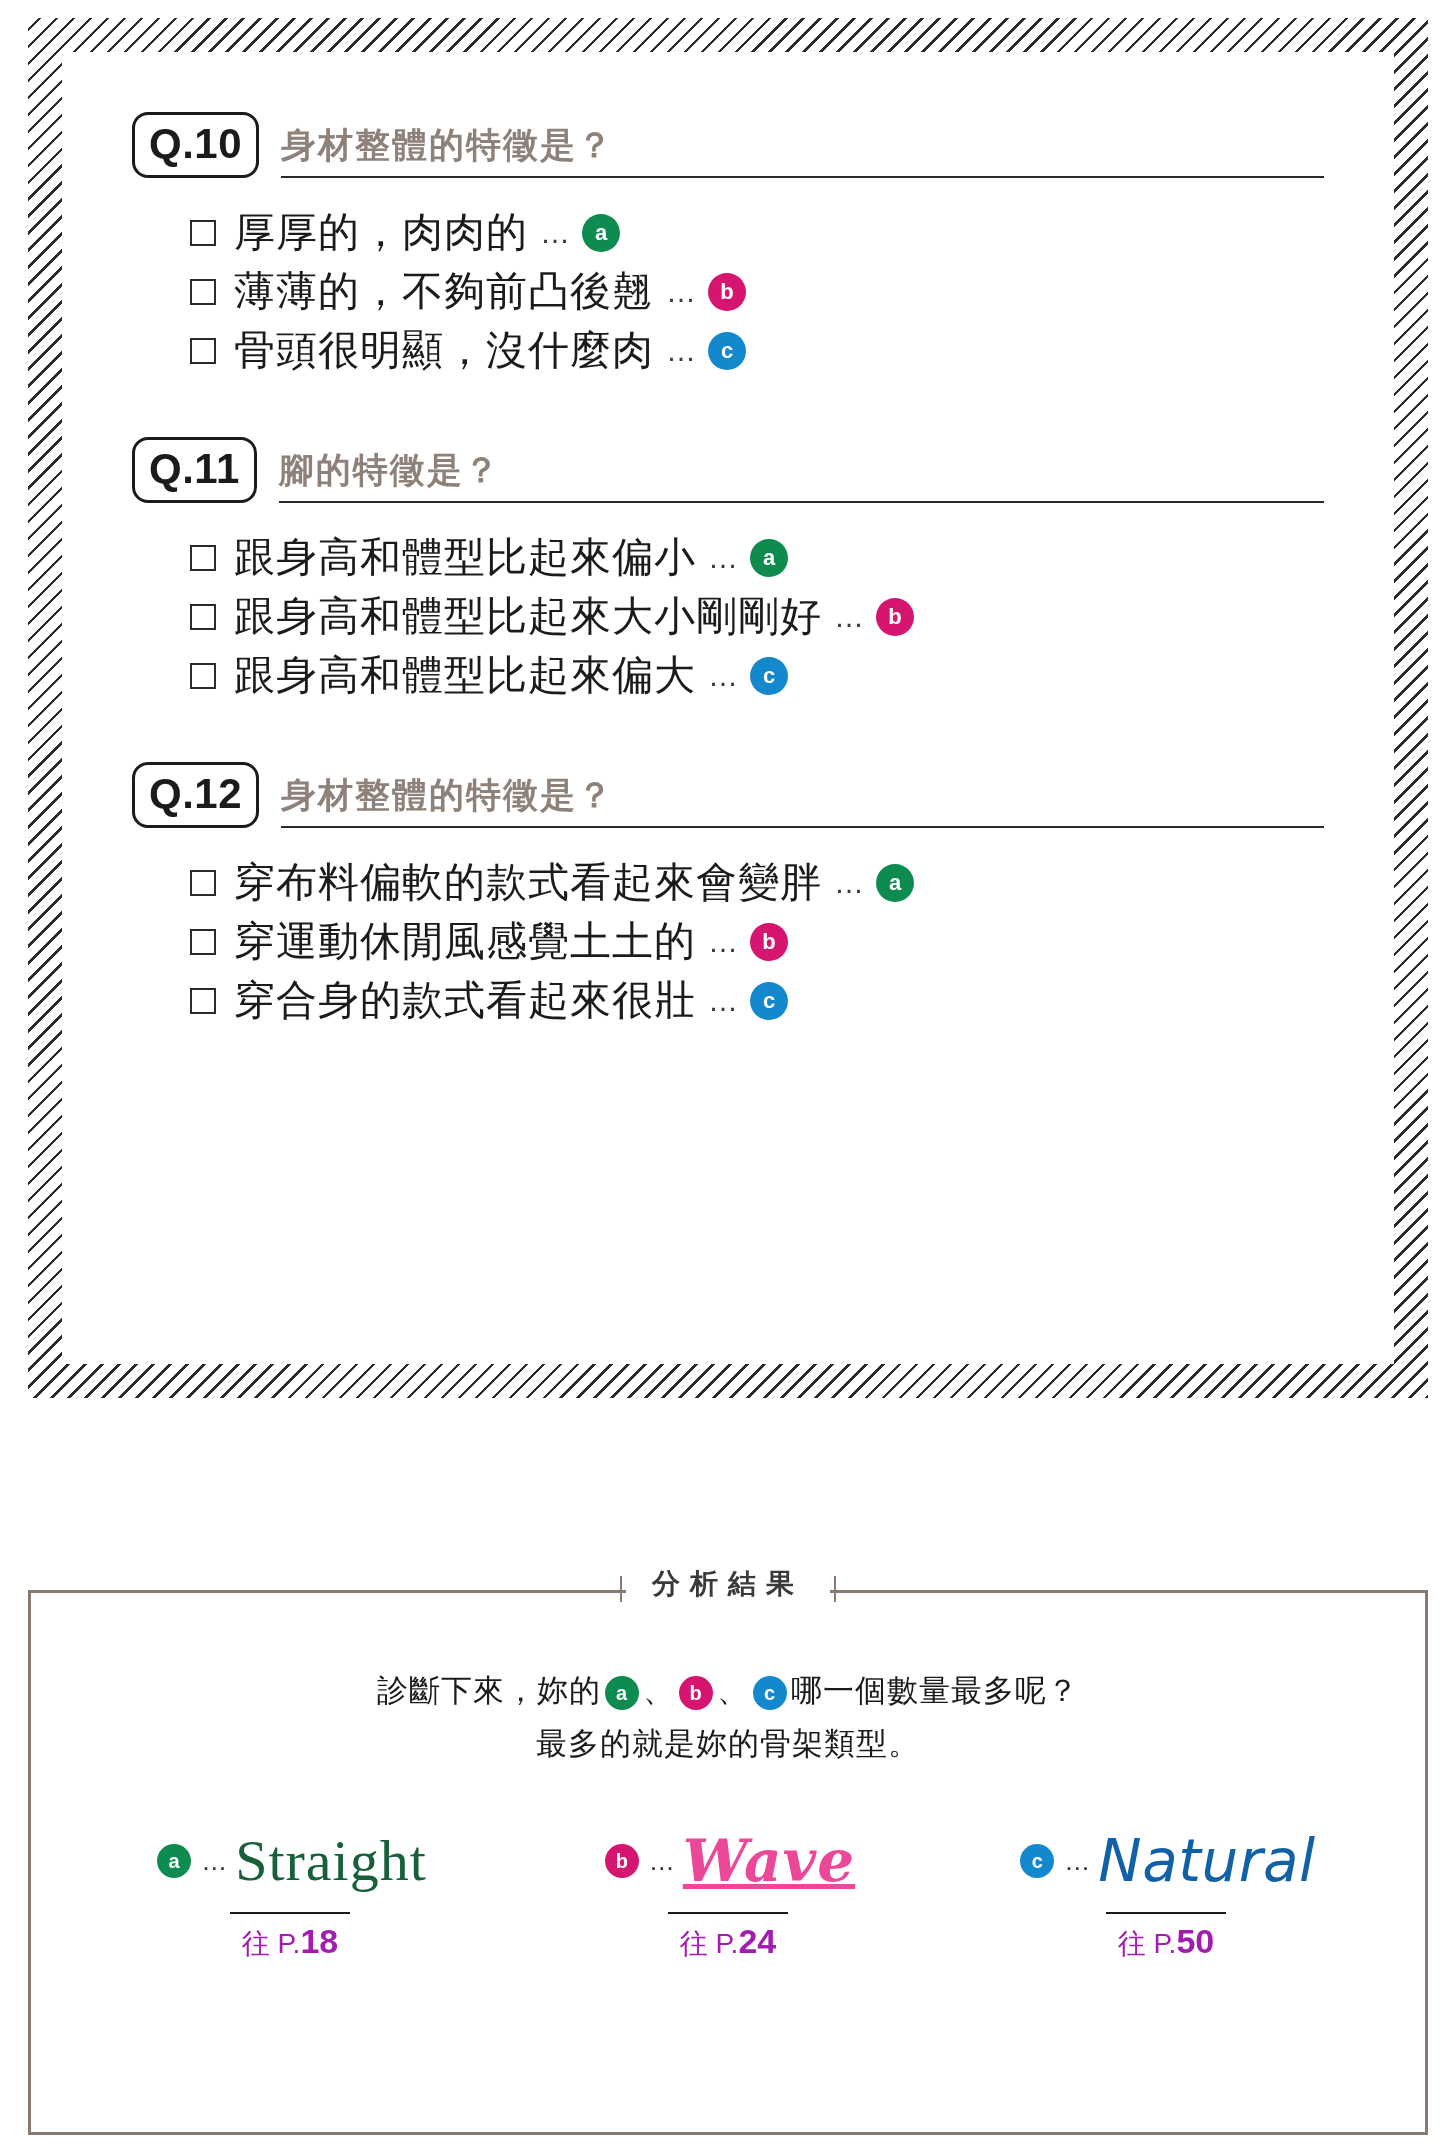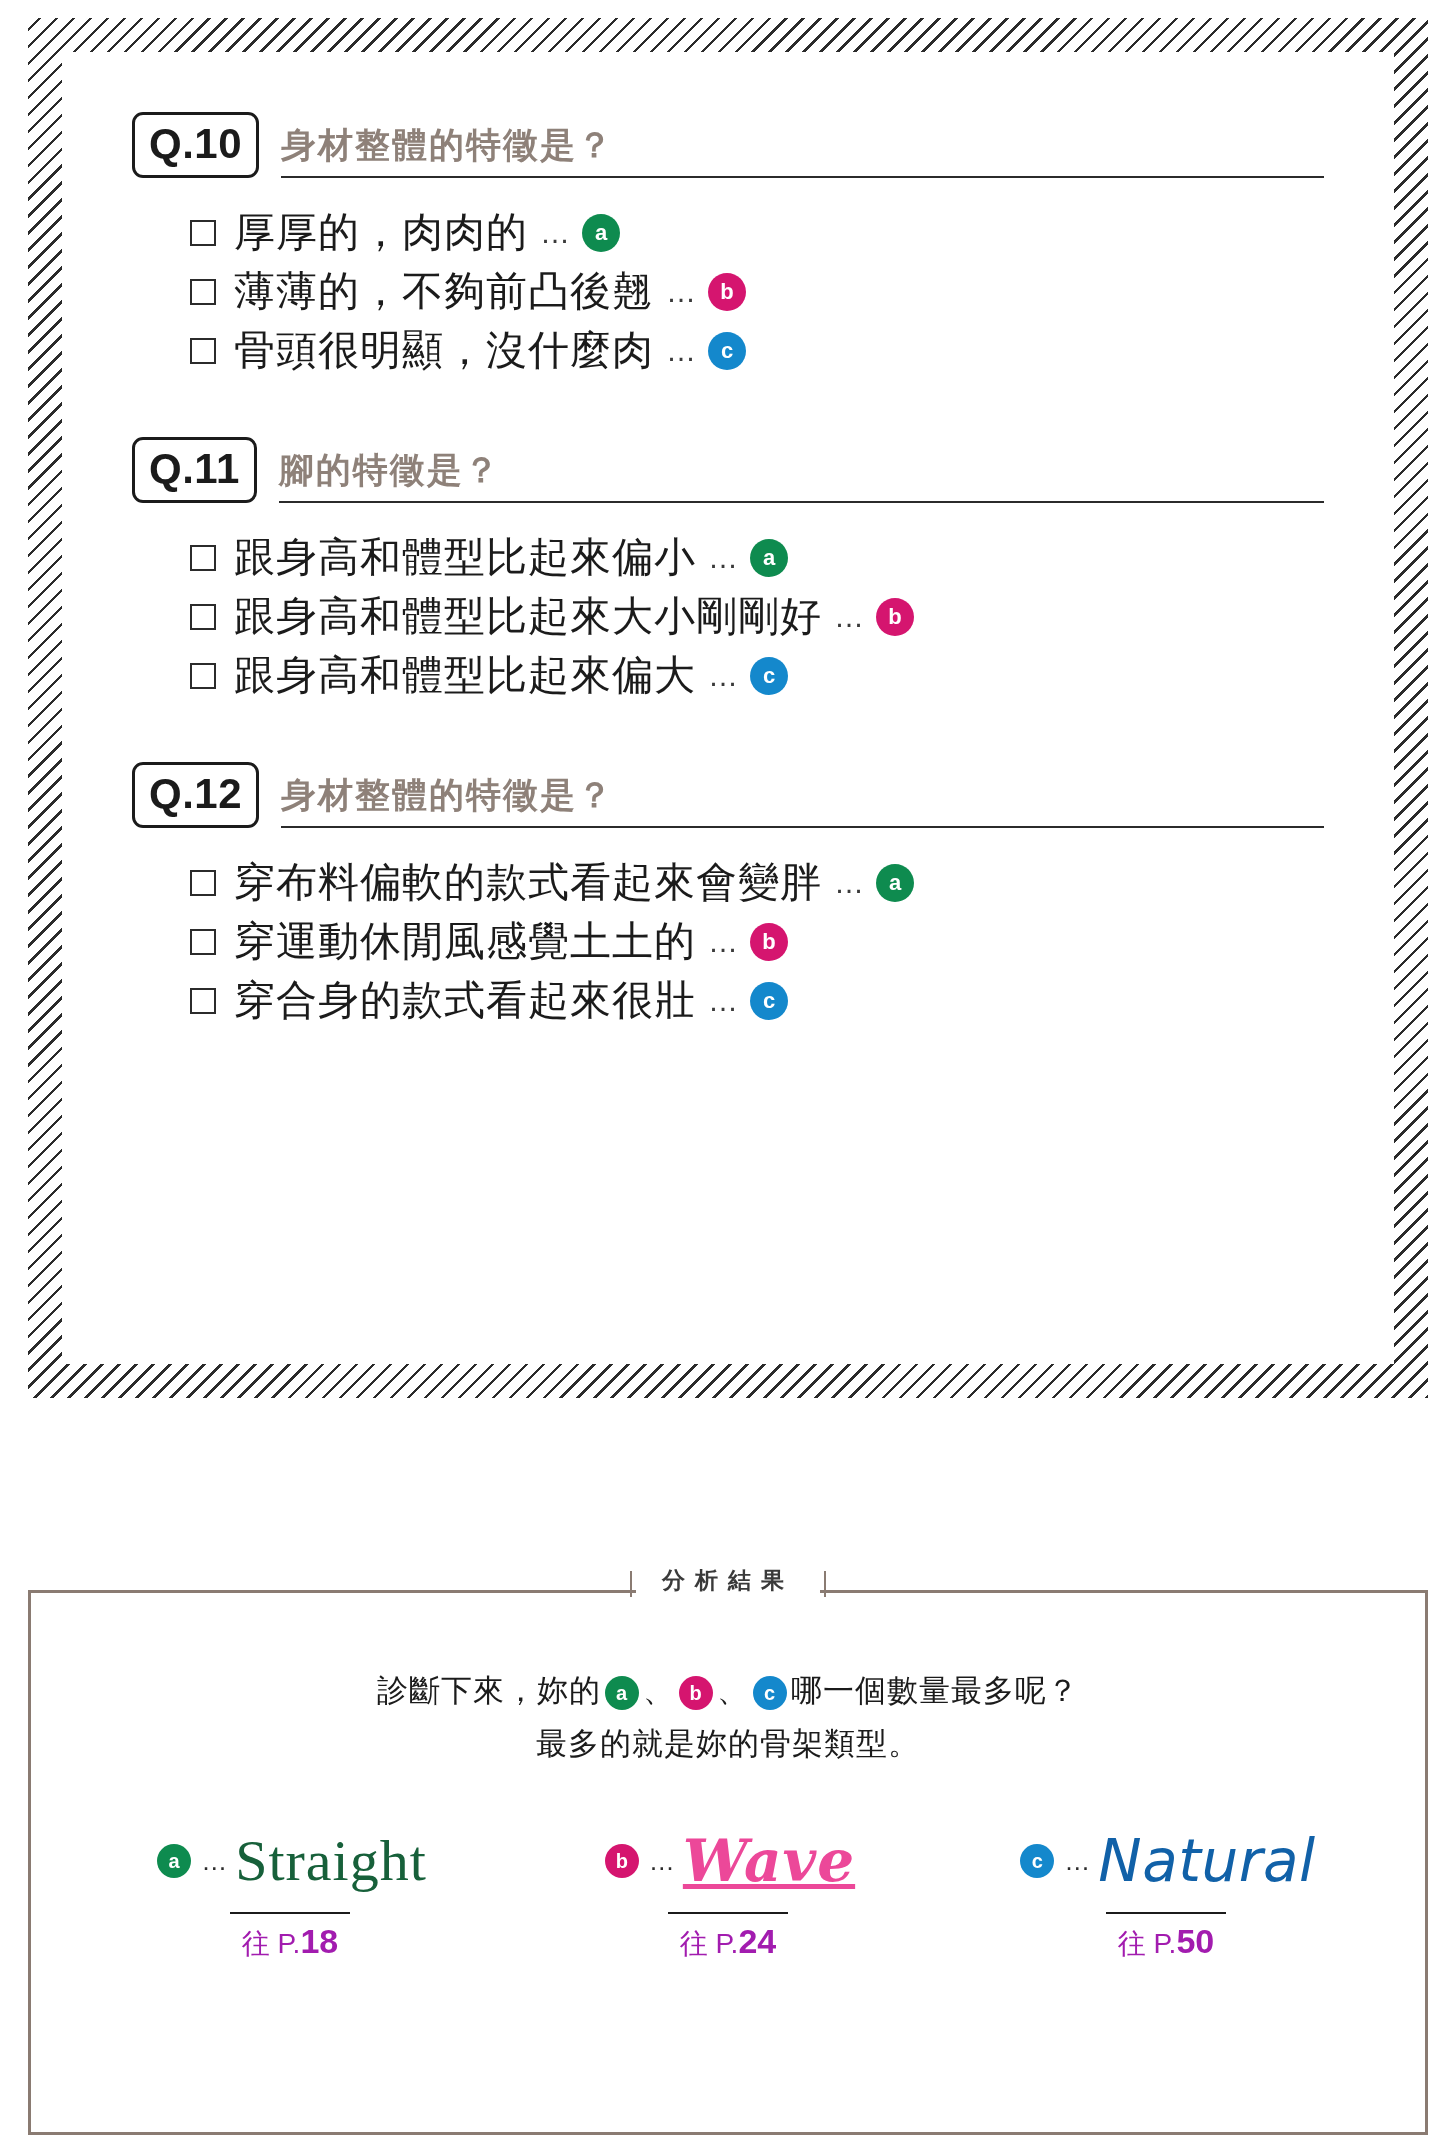--- a/index.html
+++ b/index.html
@@ -41,21 +41,21 @@
   .q-block { margin-bottom: 66px; }
   .q-block:last-child { margin-bottom: 0; }
 
   .q-head {
     display: flex;
     align-items: flex-end;
     gap: 22px;
   }
   .q-tag {
     border: 3.5px solid #1b1b1b;
-    border-radius: 11px;
+    border-radius: 16px;
     padding: 8px 14px 10px 14px;
     font-size: 42px;
     font-weight: bold;
     letter-spacing: 0.5px;
     line-height: 1;
     color: #1b1b1b;
     font-family: "Liberation Sans", sans-serif;
     white-space: nowrap;
   }
   .q-title-wrap {
@@ -144,21 +144,21 @@
     position: absolute;
     top: -28px;
     left: 0;
     width: 100%;
     text-align: center;
   }
   .result-heading .label {
     display: inline-block;
     background: #ffffff;
     padding: 0 26px;
-    font-size: 23px;
+    font-size: 28px;
     letter-spacing: 10px;
     color: #3a3a3a;
     font-weight: bold;
   }
   .result-heading .tick {
     display: inline-block;
     width: 2px;
     height: 26px;
     background: #8a7b72;
     vertical-align: middle;

